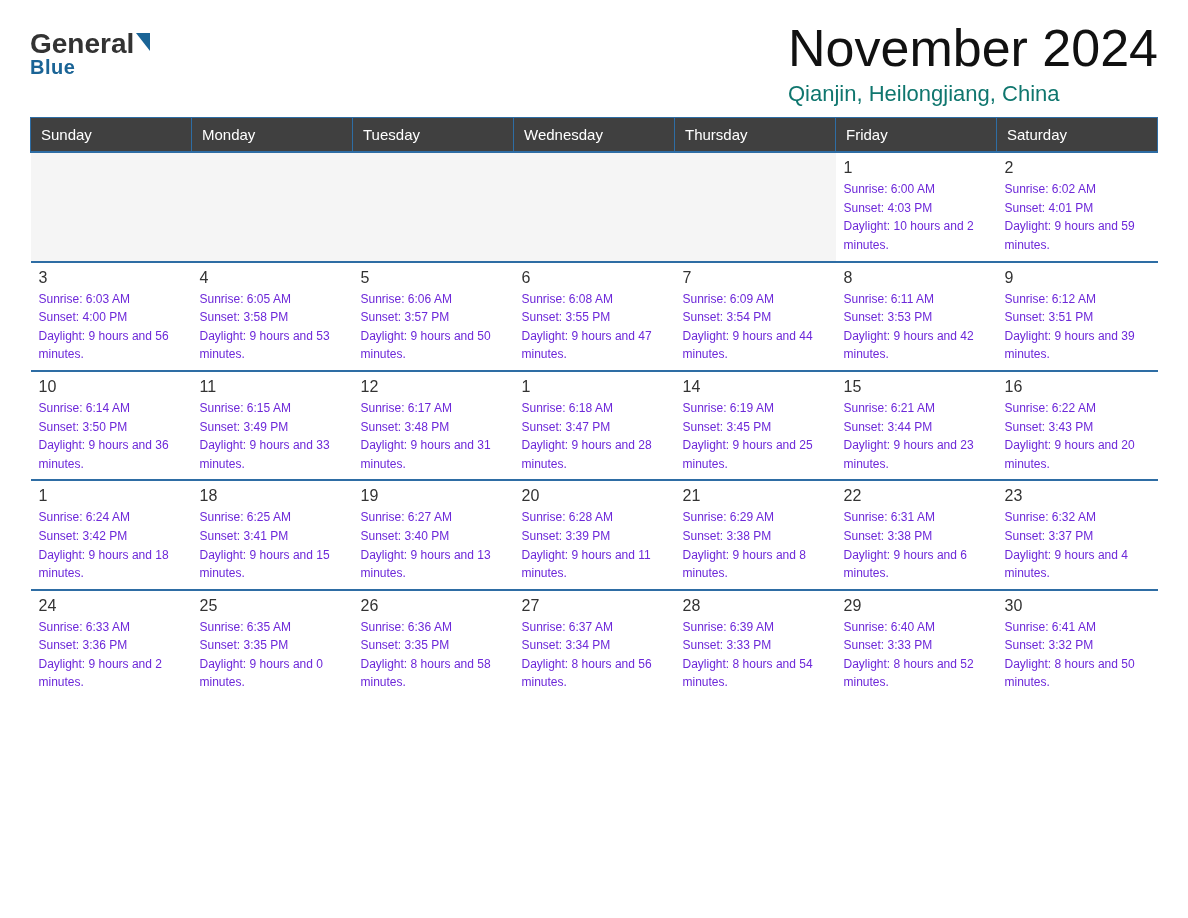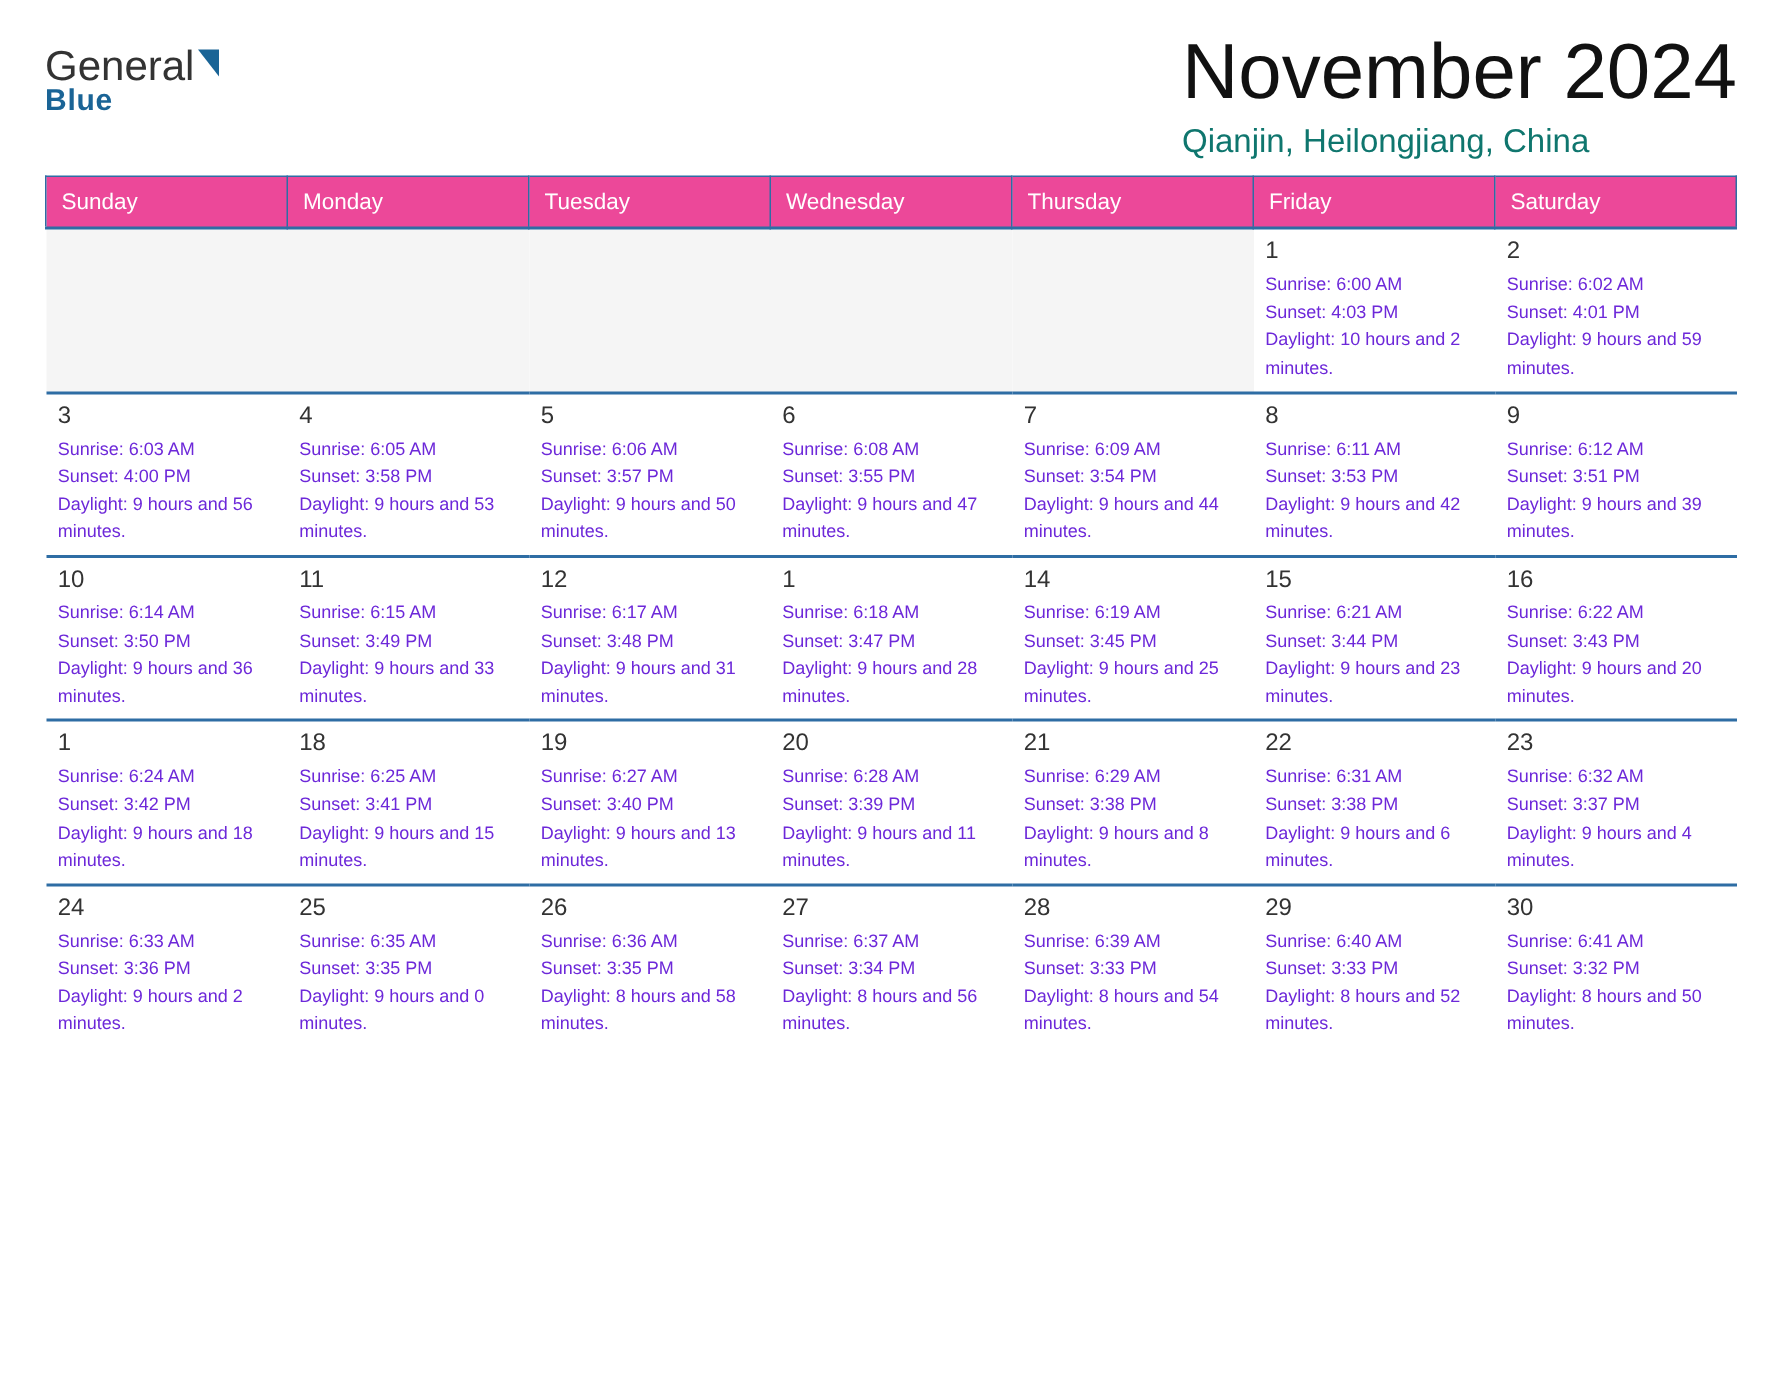--- a/index.html
+++ b/index.html
@@ -17,21 +17,21 @@
       margin-bottom: 10px;
     }
     .logo {
       display: flex;
       flex-direction: column;
       align-items: flex-start;
       padding-top: 10px;
     }
     .logo-text {
       font-size: 28px;
-      font-weight: normal;
+      font-weight: bold;
       color: #333;
       line-height: 1;
     }
     .logo-triangle {
       display: inline-block;
       width: 0;
       height: 0;
       border-left: 14px solid transparent;
       border-right: 0px solid transparent;
       border-top: 18px solid #1a6496;
@@ -60,21 +60,21 @@
       font-size: 22px;
       color: #0f766e;
       margin-top: 4px;
     }
     table {
       width: 100%;
       border-collapse: collapse;
       margin-top: 8px;
     }
     thead tr {
-      background: #ec4899;
+      background: #404040;
     }
     thead th {
       color: #fff;
       font-size: 15px;
       font-weight: normal;
       padding: 8px 10px;
       text-align: left;
       border: 1px solid #2E6DA4;
     }
     tbody tr {

